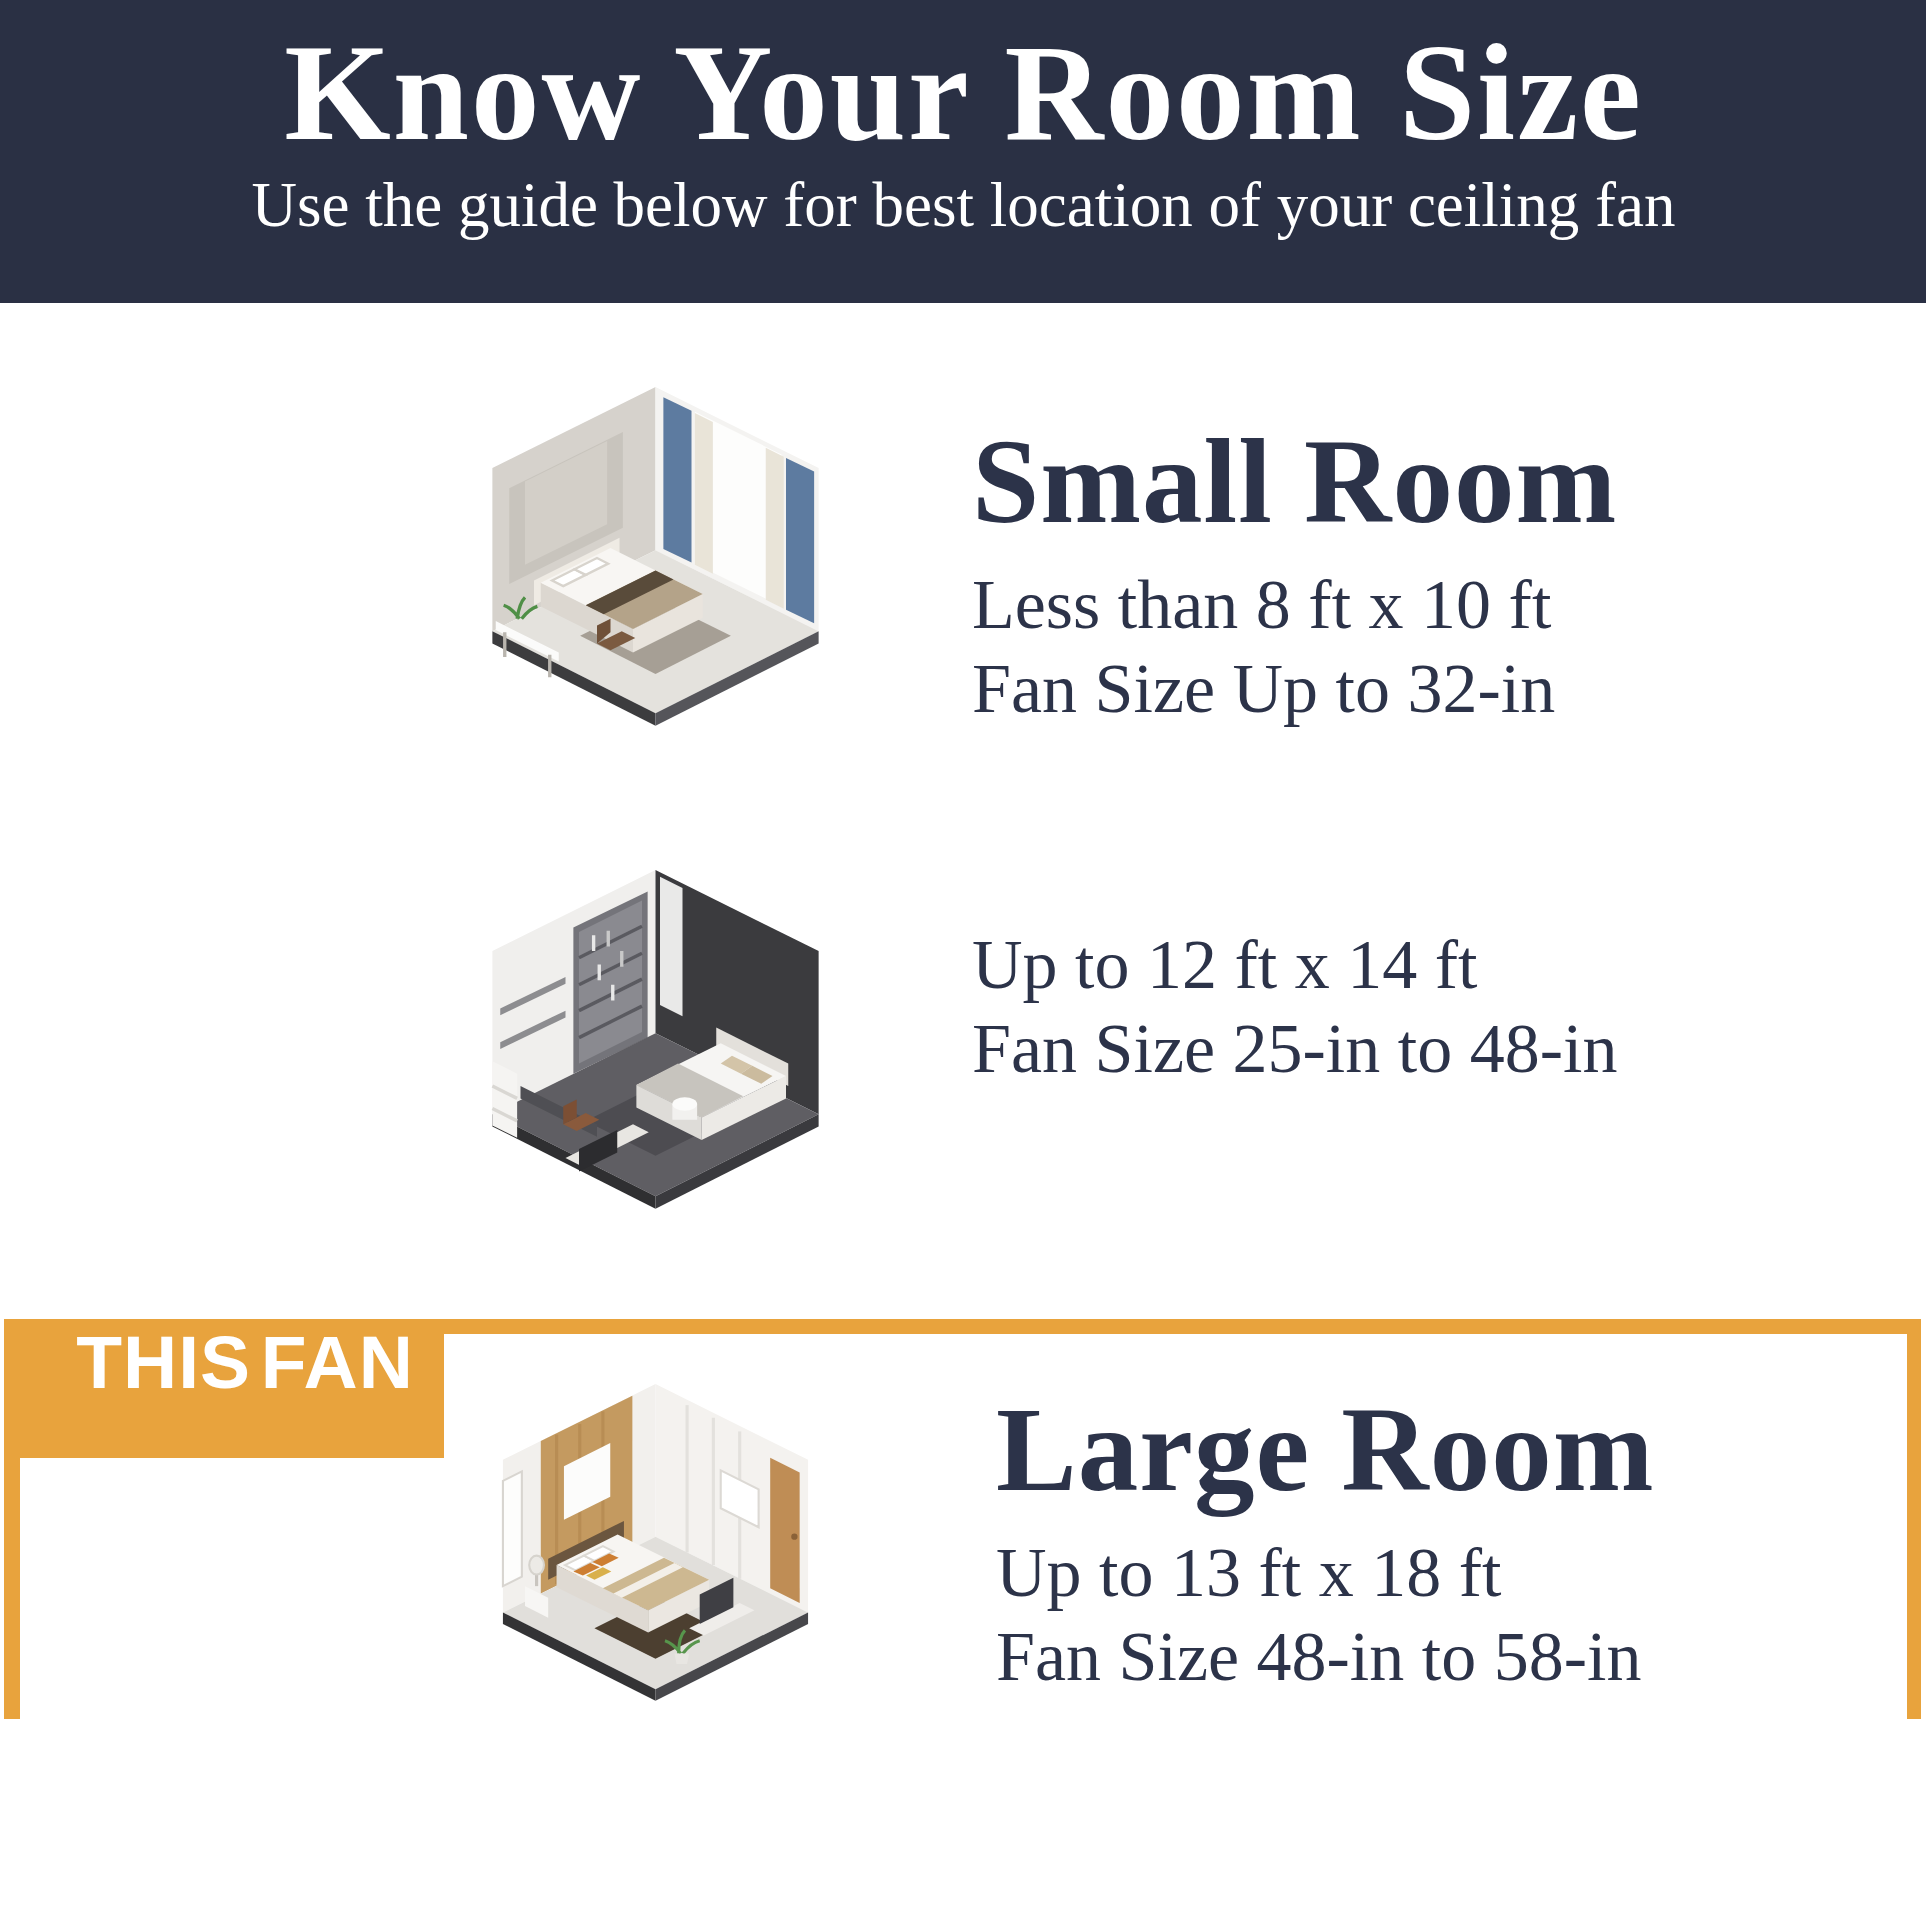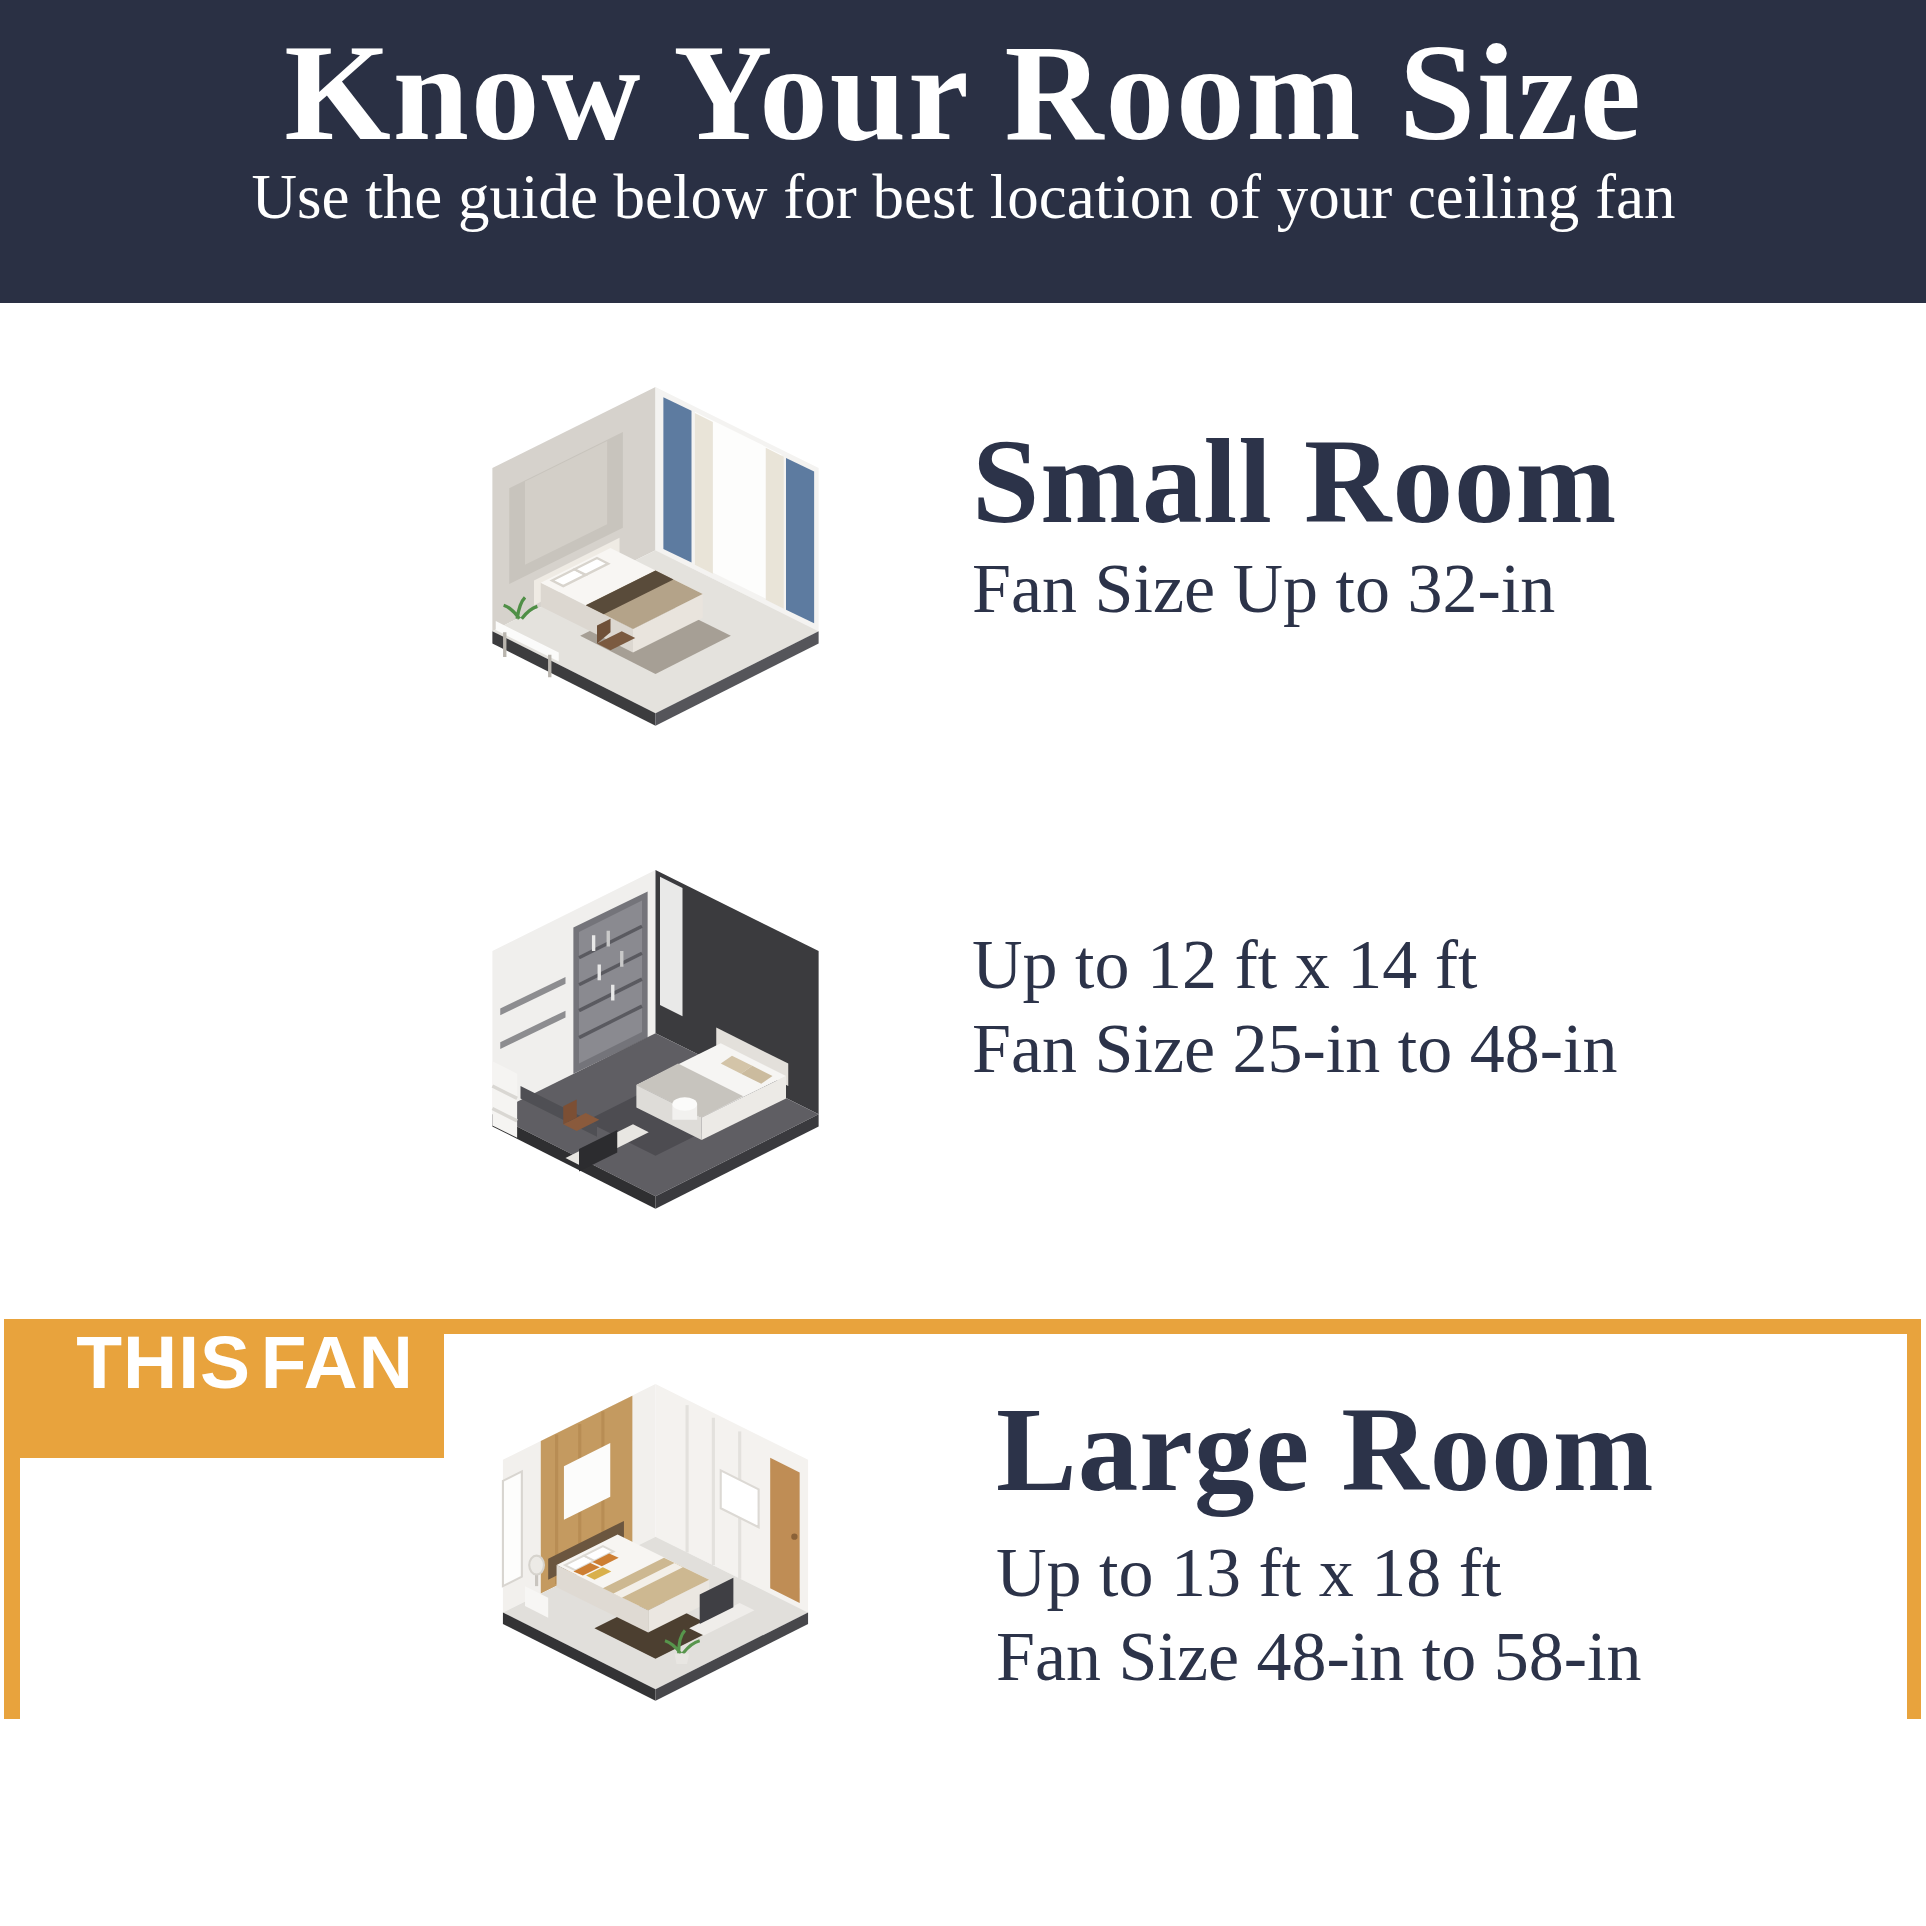--- a/index.html
+++ b/index.html
@@ -10,21 +10,21 @@
   
   .banner{
     position:absolute;left:0;top:0;width:100%;height:303px;
     background:var(--header_bg,#2a3044);color:#ffffff;text-align:center;
   }
   .banner h1{
     margin:0;padding-top:24px;font-size:137px;line-height:1.02;
     font-weight:700;letter-spacing:2px;
   }
   .banner p{
-    margin:0 0 0;font-size:63px;line-height:1.05;font-weight:400;
+    margin:8px 0 0;font-size:63px;line-height:1.05;font-weight:400;
   }
   
   .illus{position:absolute;}
   .illus svg{display:block;width:100%;height:auto;}
   .illus.small{left:408px;top:342px;width:495px;}
   .illus.medium{left:408px;top:825px;width:495px;}
   .illus.large{left:424px;top:1342px;width:463px;}
   .copy{position:absolute;color:var(--text_navy,#2c3349);}
   .copy h2{margin:0;font-size:121px;line-height:1.08;font-weight:700;letter-spacing:1px;}
   .copy p{margin:0;font-size:70px;line-height:1.2;}
@@ -95,20 +95,21 @@
         <line x1="86" y1="258" x2="86" y2="280" stroke="#b9b5ae" stroke-width="3"></line>
         <line x1="126" y1="278" x2="126" y2="298" stroke="#b9b5ae" stroke-width="3"></line>
         <path d="M97,246 q2,-14 7,-19 M99,246 q-7,-10 -14,-12 M101,246 q7,-9 14,-11" stroke="#4f8f46" stroke-width="3" fill="none"></path>
         <polygon points="168,268 190,257 202,263 180,274" fill="#7b5a40"></polygon>
         <polygon points="168,268 168,252 180,246 180,258" fill="#6f5038"></polygon>
       </g>
     </svg>
   </div>
   <div class="copy small">
     <h2>Small Room</h2>
+    <p class="dims">Less than 8 ft x 10 ft</p>
     <p>Fan Size Up to 32-in</p>
   </div>
 
   <div class="illus medium">
     <svg viewBox="0 0 440 400" aria-hidden="true">
       <g>
         <polygon points="220,40 75,112 75,257 220,185" fill="#f0efed"></polygon>
         <polygon points="220,40 365,112 365,257 220,185" fill="#3b3b3e"></polygon>
         <polygon points="224,46 244,56 244,170 224,160" fill="#e9e9e8"></polygon>
         <polygon points="82,163 140,135 140,141 82,169" fill="#8d8d90"></polygon>

